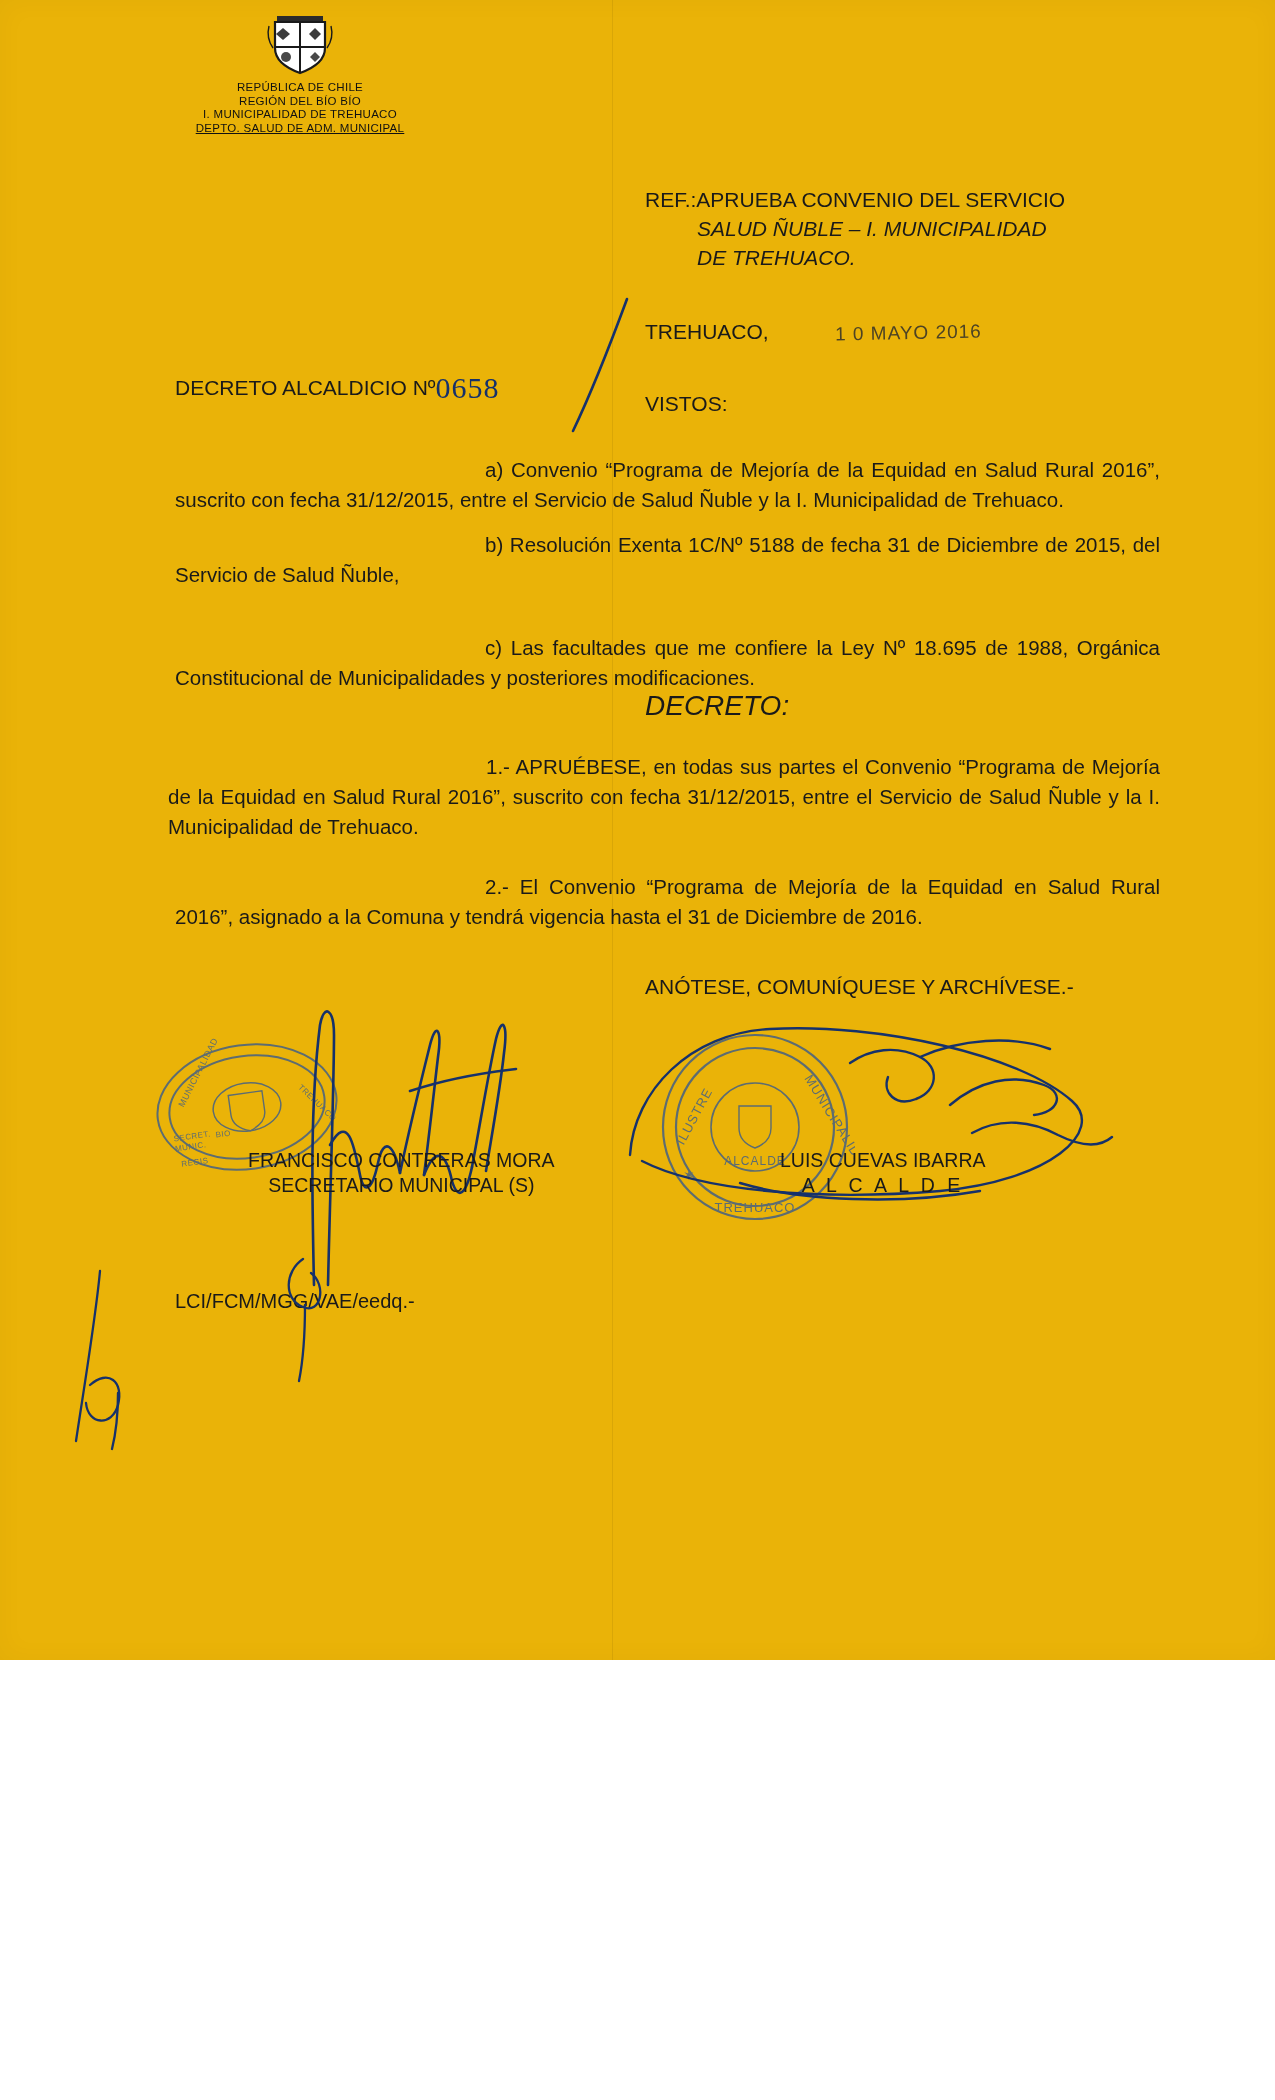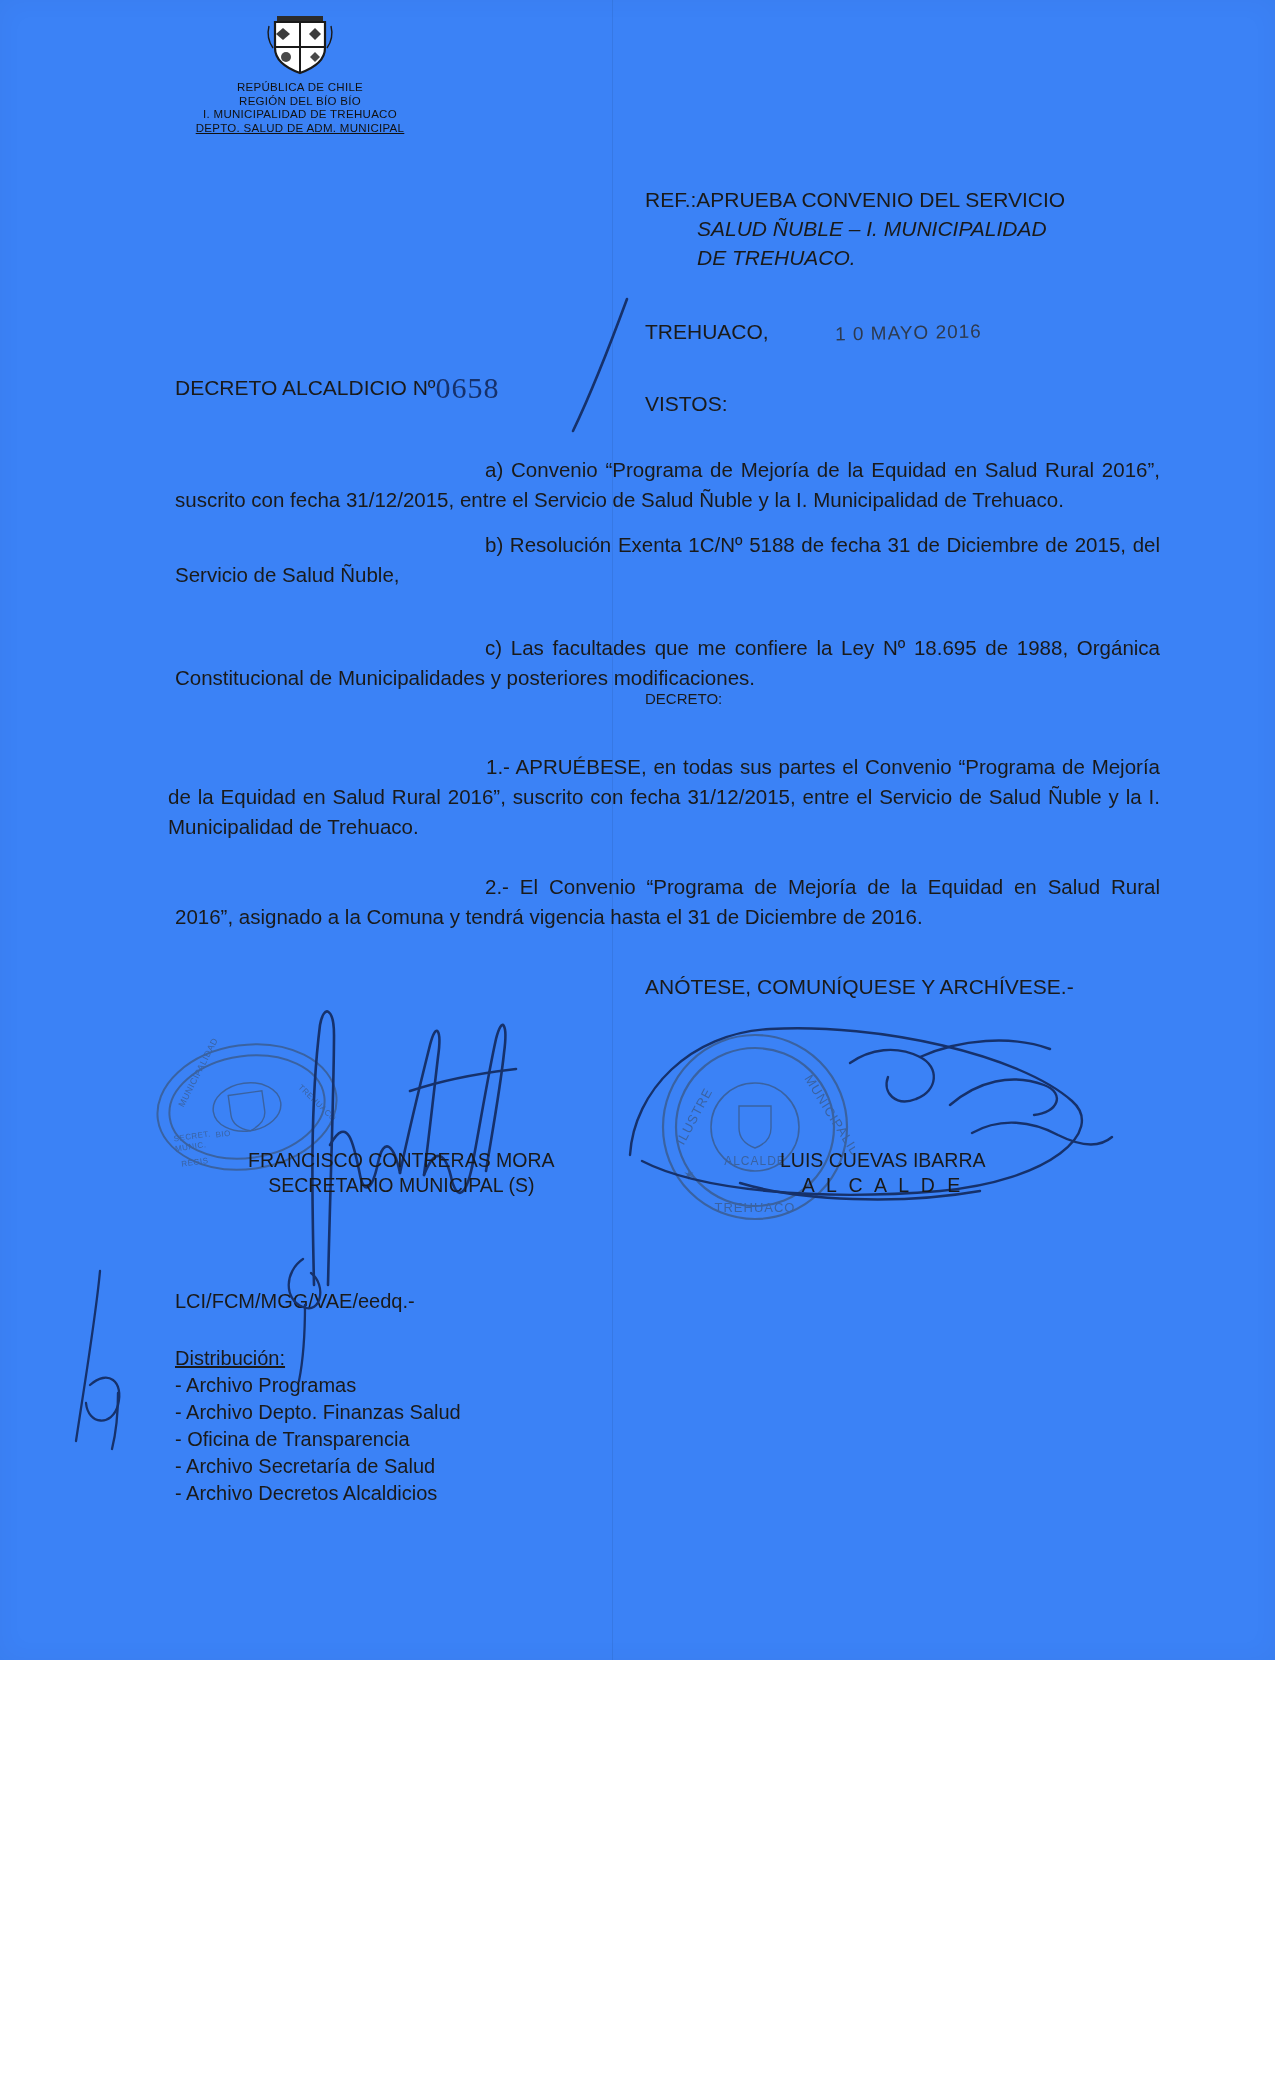--- a/index.html
+++ b/index.html
@@ -15,21 +15,21 @@
     position: relative;
     overflow: hidden;
   }
   
   #scan {
     position: absolute;
     left: 0;
     top: 0;
     width: 1275px;
     height: 1660px;
-    background: #3b82f6;
+    background: #eab308;
   }
   
   #scan::before {
     content: "";
     position: absolute;
     left: 0; top: 0; right: 0; bottom: 0;
     box-shadow: inset 0 0 28px rgba(0,0,0,0.035);
     pointer-events: none;
   }
   #bottom-blank {
@@ -144,21 +144,22 @@
     text-justify: inter-word;
   }
   #p-a { left: 175px; top: 455px; width: 985px; }
   #p-b { left: 175px; top: 530px; width: 985px; }
   #p-c { left: 175px; top: 592px; width: 985px; margin-top: 41px; }
 
   #decreto-title {
     position: absolute;
     left: 645px;
     top: 690px;
-    font-size: 15px;
+    font-size: 28px;
+    font-style: italic;
   }
   #p-1 { left: 168px; top: 752px; width: 992px; }
   #p-2 { left: 175px; top: 872px; width: 985px; }
 
   #anotese {
     position: absolute;
     left: 645px;
     top: 975px;
     font-size: 21px;
     white-space: nowrap;
@@ -342,28 +343,20 @@
       <path d="M230 58 C250 44, 276 40, 300 52 C320 62, 318 86, 296 94 C276 102, 262 88, 268 72"></path>
       <path d="M300 52 C340 34, 392 30, 430 44"></path>
       <path d="M330 100 C358 76, 392 68, 424 80 C446 88, 438 108, 414 110"></path>
       <path d="M352 128 C380 112, 412 116, 438 130 C458 140, 478 144, 492 132"></path>
       <path d="M120 178 C180 196, 280 200, 360 186"></path>
     </g>
   </svg>
 
   <div id="codes">LCI/FCM/MGG/VAE/eedq.-</div>
 
-  <div id="distribucion">
-    <div class="dist-title">Distribución:</div>
-    <div>- Archivo Programas</div>
-    <div>- Archivo Depto. Finanzas Salud</div>
-    <div>- Oficina de Transparencia</div>
-    <div>- Archivo Secretaría de Salud</div>
-    <div>- Archivo Decretos Alcaldicios</div>
-  </div>
 
   <div class="sig-block" id="sig-left">
     <div class="sig-name">FRANCISCO CONTRERAS MORA</div>
     <div class="sig-role">SECRETARIO MUNICIPAL (S)</div>
   </div>
 
   <div class="sig-block" id="sig-right">
     <div class="sig-name">LUIS CUEVAS IBARRA</div>
     <div class="sig-role">A L C A L D E</div>
   </div>

